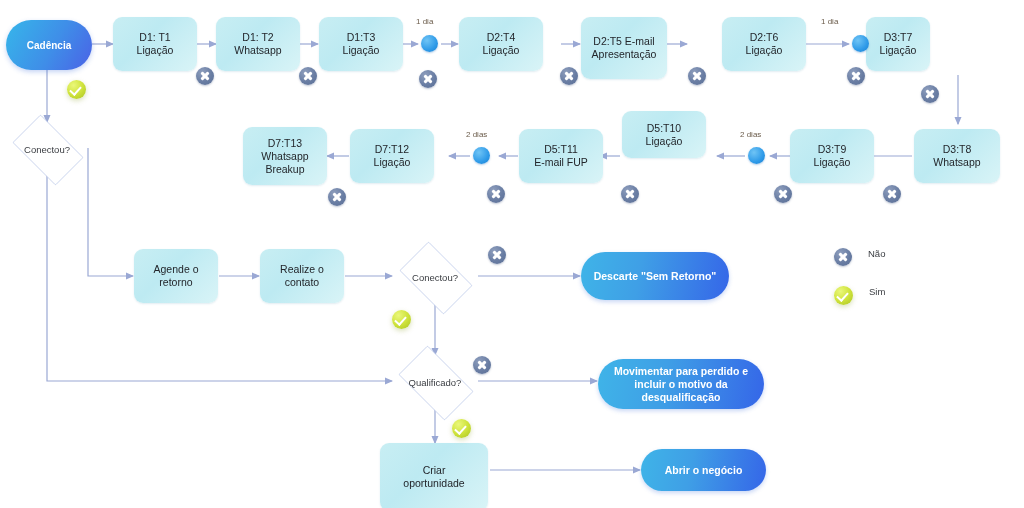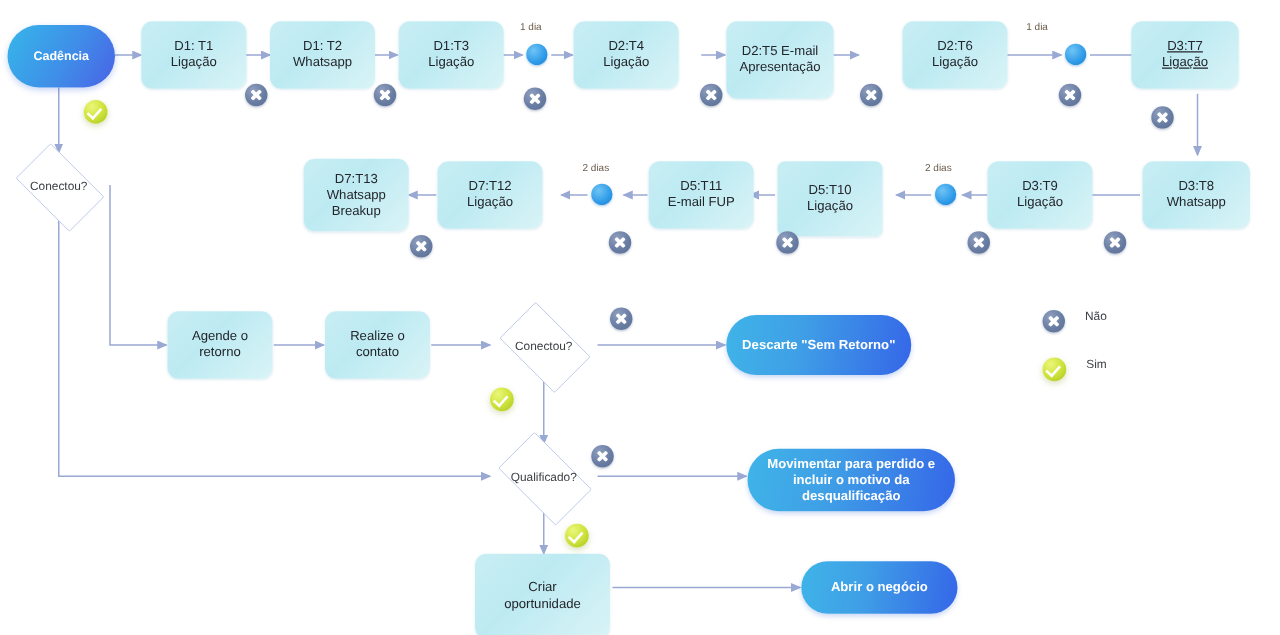--- a/index.html
+++ b/index.html
@@ -189,21 +189,21 @@
       <span class="ln">D2:T5 E-mail</span>
       <span class="ln">Apresentação</span>
     </div>
   </div>
   <div class="node task" style="left:722px;top:17px;width:84px;height:54px;">
     <div>
       <span class="ln">D2:T6</span>
       <span class="ln">Ligação</span>
     </div>
   </div>
-  <div class="node task" style="left:905px;top:17px;width:86px;height:54px;text-decoration:underline;">
+  <div class="node task" style="left:866px;top:17px;width:64px;height:54px;">
     <div>
       <span class="ln">D3:T7</span>
       <span class="ln">Ligação</span>
     </div>
   </div>
 
   <div class="node task" style="left:243px;top:127px;width:84px;height:58px;">
     <div>
       <span class="ln">D7:T13</span>
       <span class="ln">Whatsapp</span>
@@ -215,21 +215,21 @@
       <span class="ln">D7:T12</span>
       <span class="ln">Ligação</span>
     </div>
   </div>
   <div class="node task" style="left:519px;top:129px;width:84px;height:54px;">
     <div>
       <span class="ln">D5:T11</span>
       <span class="ln">E-mail FUP</span>
     </div>
   </div>
-  <div class="node task" style="left:622px;top:129px;width:84px;height:60px;border-radius:6px;">
+  <div class="node task" style="left:622px;top:111px;width:84px;height:47px;">
     <div>
       <span class="ln">D5:T10</span>
       <span class="ln">Ligação</span>
     </div>
   </div>
   <div class="node task" style="left:790px;top:129px;width:84px;height:54px;">
     <div>
       <span class="ln">D3:T9</span>
       <span class="ln">Ligação</span>
     </div>

